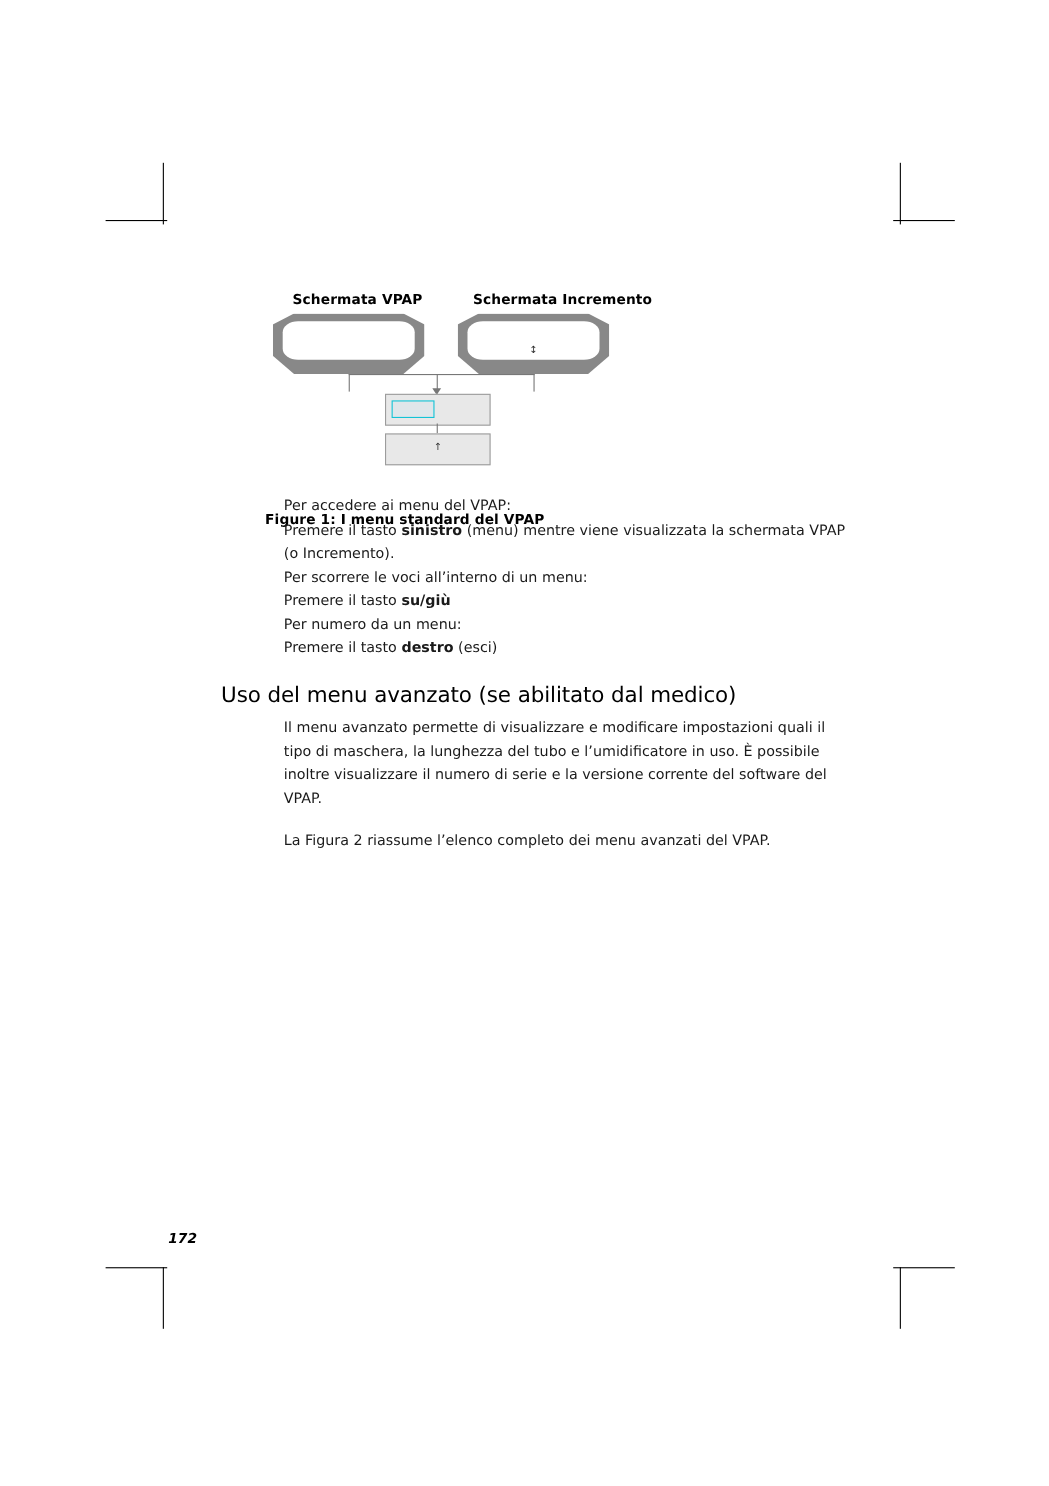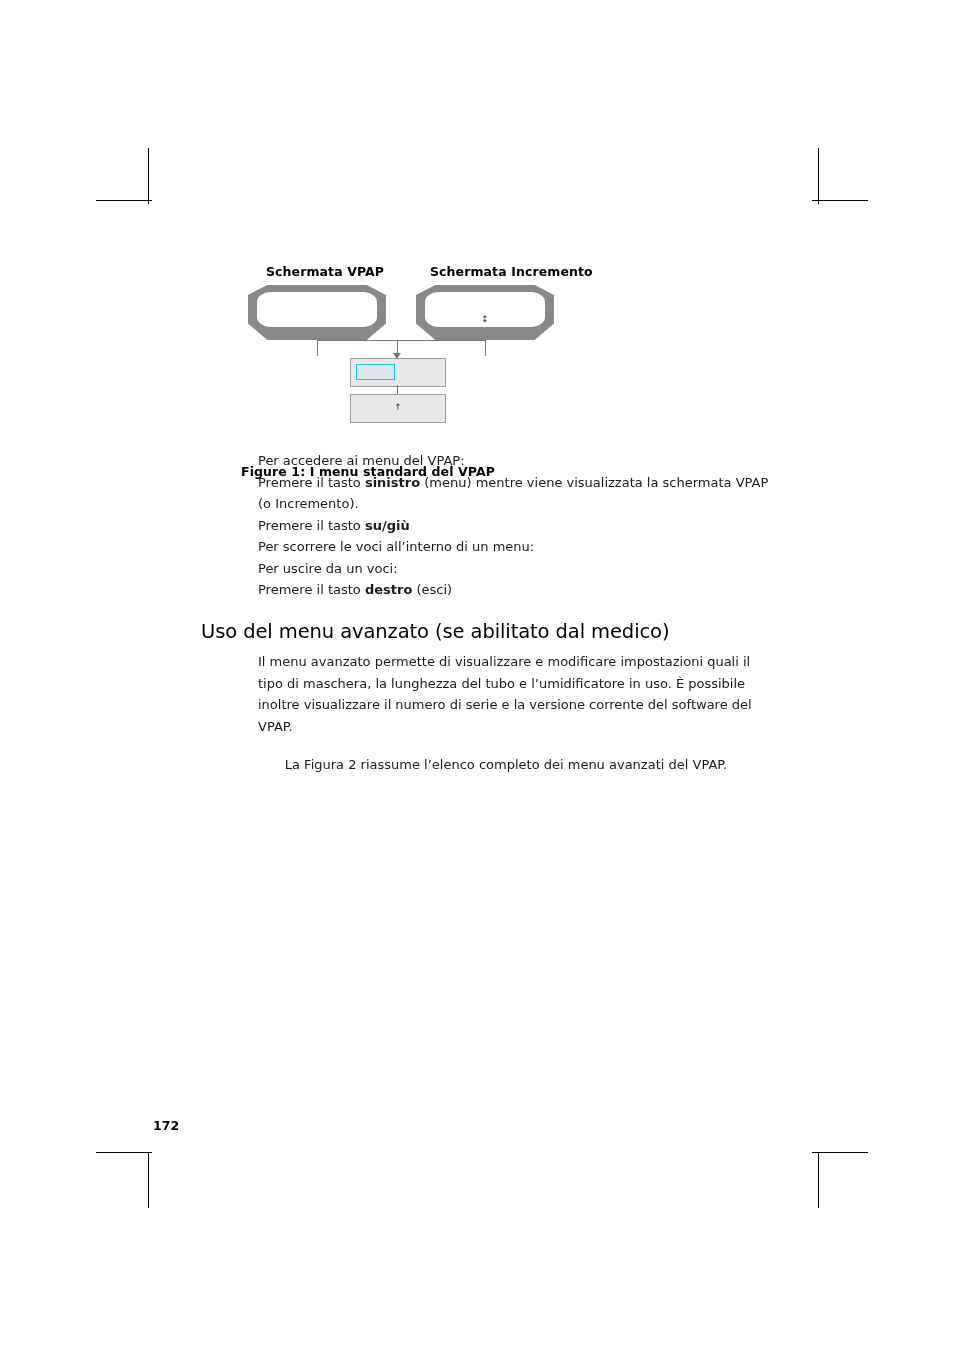--- a/index.html
+++ b/index.html
@@ -165,28 +165,29 @@
   .body-block2 {
     position: absolute;
     left: 241px;
     top: 634px;
     width: 530px;
     font-size: 13px;
     line-height: 21.5px;
     color: #1a1a1a;
   }
   .body-block2 p { margin: 17px; }
-  .body-block2 p.spaced { margin-top: 4px; text-align: center; }
+  .body-block2 p.spaced { margin-top: 4px; }
 
   .page-number {
     position: absolute;
     left: 153px;
     top: 1118px;
     font-size: 12.5px;
     font-weight: bold;
+    font-style: italic;
   }
 </style>
 </head>
 <body>
 
 <div class="page">
 
   <div class="crop crop-v" style="left:148px; top:148px; height:56px;"></div>
   <div class="crop crop-h" style="left:96px; top:200px; width:56px;"></div>
   <div class="crop crop-v" style="left:818px; top:148px; height:56px;"></div>
@@ -226,23 +227,23 @@
       <div class="menu-box-text">↑</div>
     </div>
   </div>
 
   <div class="caption">Figure 1: I menu standard del VPAP</div>
 
   <div class="body-block">
     <p>Per accedere ai menu del VPAP:</p>
     <p><span>Premere il tasto </span><b>sinistro</b><span> (menu) mentre viene visualizzata la schermata VPAP</span></p>
     <p>(o Incremento).</p>
+    <p>Per scorrere le voci all’interno di un menu:</p>
     <p><span>Premere il tasto </span><b>su/giù</b></p>
-    <p>Per scorrere le voci all’interno di un menu:</p>
-    <p>Per uscire da un voci:</p>
+    <p>Per numero da un menu:</p>
     <p><span>Premere il tasto </span><b>destro</b><span> (esci)</span></p>
   </div>
 
   <h2 class="heading">Uso del menu avanzato (se abilitato dal medico)</h2>
 
   <div class="body-block2">
     <p>Il menu avanzato permette di visualizzare e modificare impostazioni quali il tipo di maschera, la lunghezza del tubo e l’umidificatore in uso. È possibile inoltre visualizzare il numero di serie e la versione corrente del software del VPAP.</p>
     <p class="spaced">La Figura 2 riassume l’elenco completo dei menu avanzati del VPAP.</p>
   </div>
 

